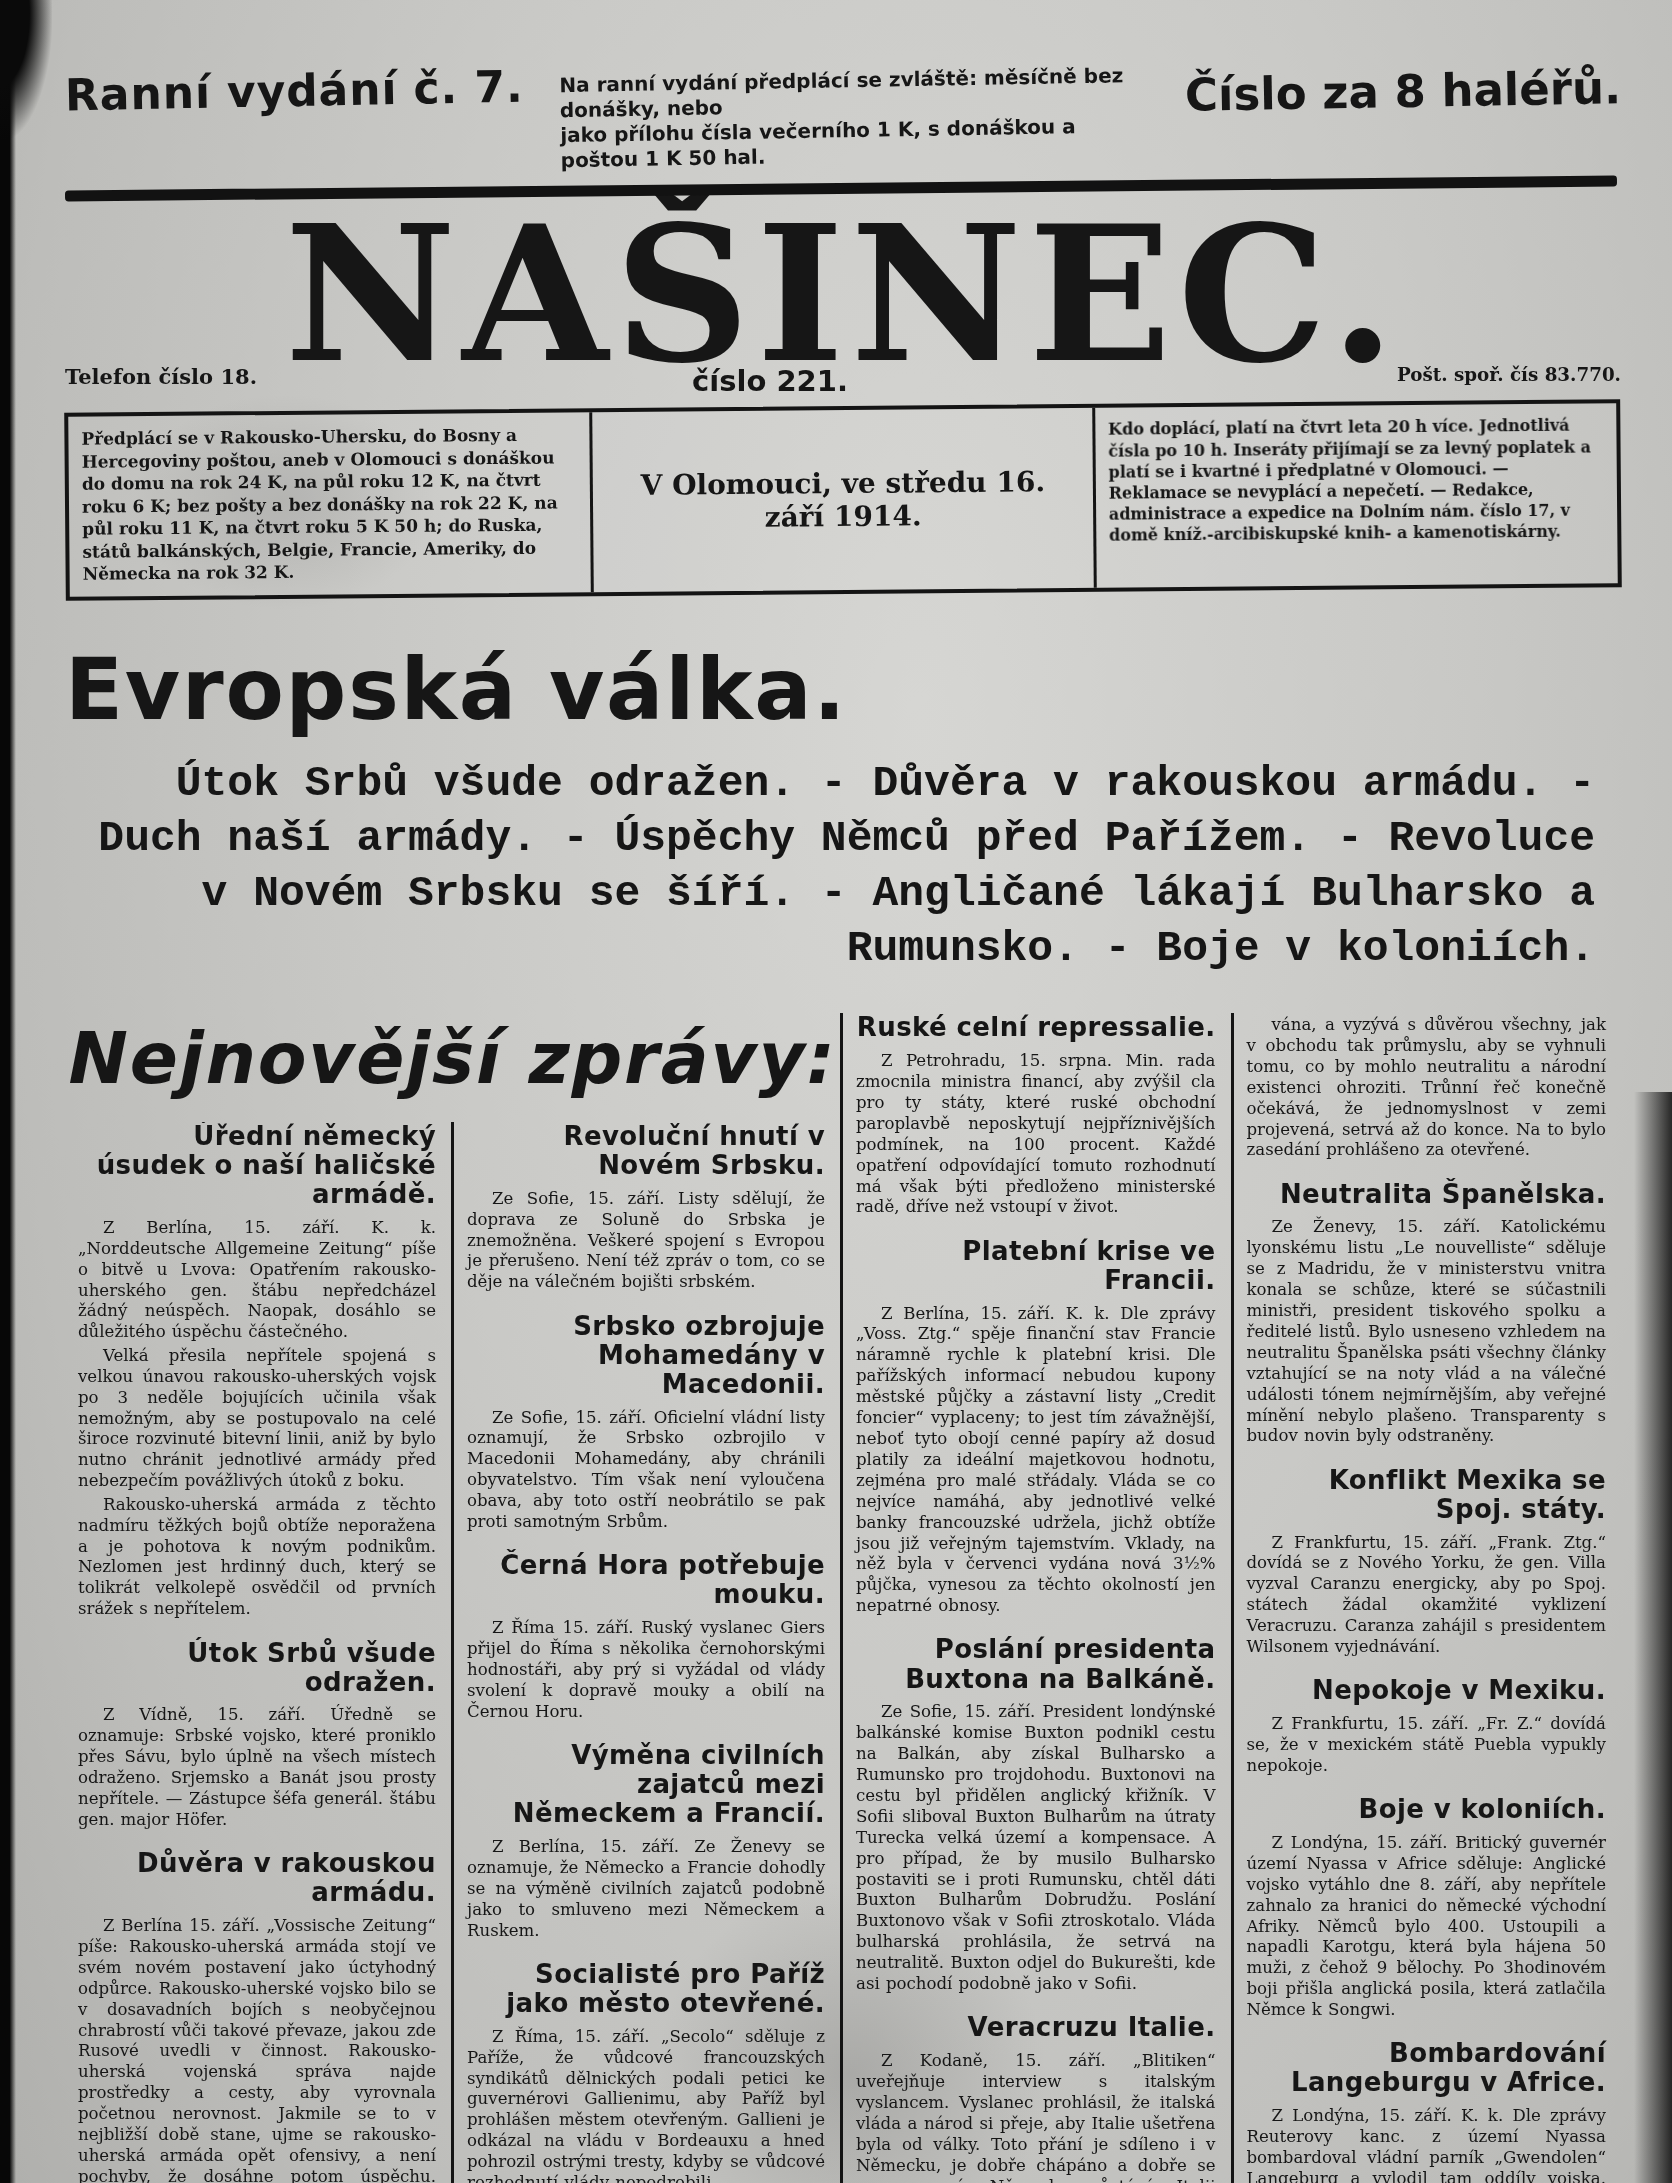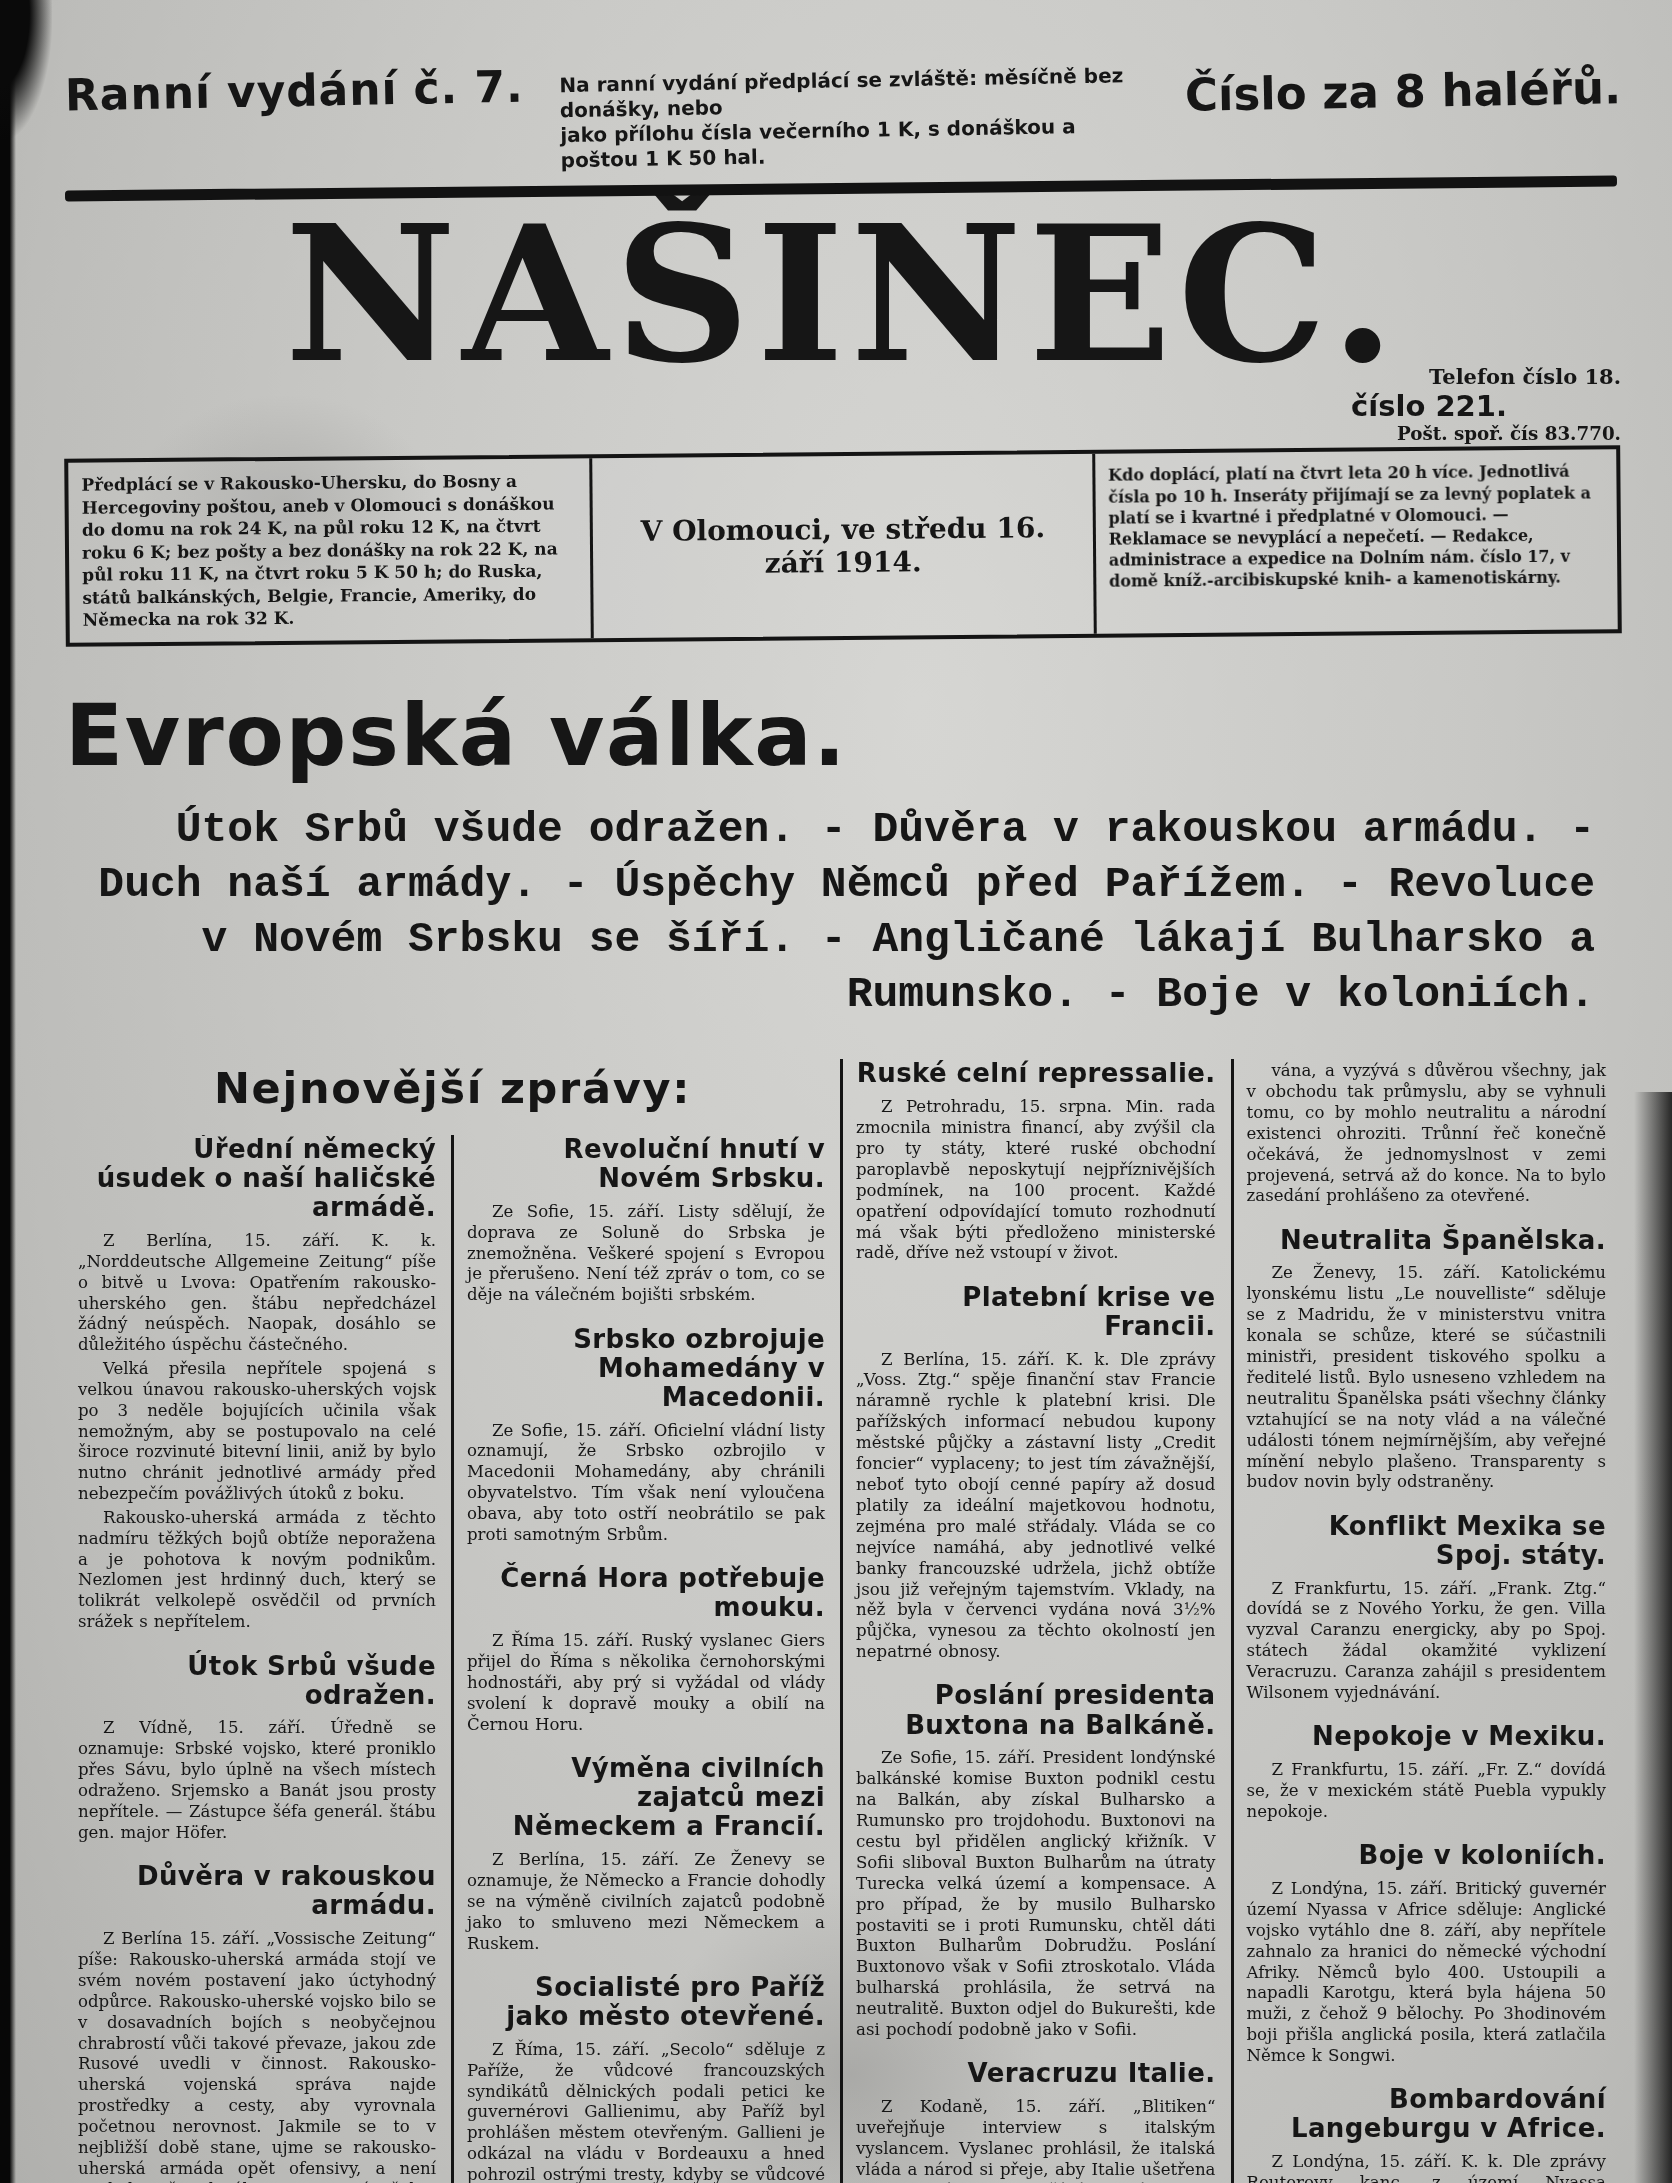--- a/index.html
+++ b/index.html
@@ -25,41 +25,41 @@
   .tb-left{font-family:"DejaVu Sans",sans-serif;font-weight:bold;font-size:44px;letter-spacing:0.9px;transform:rotate(-1.1deg);white-space:nowrap;}
   .tb-mid{font-family:"DejaVu Sans",sans-serif;font-weight:bold;font-size:20px;line-height:1.25;max-width:589px;margin-top:2.6px;transform:rotate(-1deg);}
   .tb-right{font-family:"DejaVu Sans",sans-serif;font-weight:bold;font-size:45px;white-space:nowrap;transform:rotate(-1deg);}
   .toprule{height:10.5px;background:#121212;margin:15.7px 4.4px 0 0;border-radius:3.5px;transform:rotate(-0.55deg);}
 
   
   .masthead{
     font-family:"DejaVu Serif",serif;font-weight:bold;font-size:188px;line-height:1.02;
     text-align:center;letter-spacing:6.1px;margin-top:4.4px;
   }
-  .dateline{display:flex;justify-content:space-between;align-items:flex-end;margin-top:-26px;flex-direction:column;}
+  .dateline{display:flex;justify-content:space-between;margin-top:-26px;}
   .dl-left{font-size:21px;font-weight:bold;}
   .dl-mid{font-family:"DejaVu Sans",sans-serif;font-weight:bold;font-size:29px;margin-right:114px;}
   .dl-right{font-size:18.3px;font-weight:bold;filter:blur(0.4px);}
 
   
   .infobox{display:flex;border:4.4px solid #141414;margin-top:7.9px;transform:rotate(-0.5deg);background:rgba(255,255,255,.04);}
   .ib-cell{padding:11.4px 13px;}
   .ib-left{flex:1.15;font-size:17px;line-height:1.32;font-weight:bold;border-right:3.1px solid #141414;}
   .ib-mid{flex:1.1;display:flex;align-items:center;justify-content:center;font-size:28px;font-weight:bold;border-right:3.1px solid #141414;text-align:center;}
   .ib-right{flex:1.15;font-size:16px;line-height:1.32;font-weight:bold;filter:blur(0.3px);}
 
   
   .headline{font-family:"DejaVu Sans",sans-serif;font-weight:bold;font-size:85px;text-align:left;margin:46px 0 17.5px 0;letter-spacing:1.7px;}
   .subheadline{font-family:Liberation Mono, monospace;font-weight:bold;font-size:43px;line-height:1.28;text-align:right;margin:13px 26px 0 17.5px;}
 
   
   .cols{display:flex;margin-top:37px;height:1589px;overflow:hidden;}
   .col{overflow:hidden;}
   .col-pair{width:50%;border-right:3.5px solid #141414;display:flex;flex-direction:column;}
-  .section-heading{font-family:"DejaVu Sans",sans-serif;font-weight:bold;font-size:43px;text-align:center;letter-spacing:1.7px;margin:3.5px 0 22px 0;}
+  .section-heading{font-family:"DejaVu Sans",sans-serif;font-weight:bold;font-size:71px;text-align:center;letter-spacing:1.7px;margin:3.5px 0 22px 0;font-style:italic;}
   .pair-inner{display:flex;flex:1;min-height:0;}
   .pair-inner .col{width:50%;}
   .pair-inner .col:first-child{border-right:3.1px solid #141414;}
   .col-3{width:25%;border-right:3.5px solid #141414;}
   .col-4{width:25%;}
   .col-inner{padding:0 15px 0 13px;}
 
   .article h3{
     font-family:"DejaVu Sans",sans-serif;font-weight:bold;font-size:26px;line-height:1.12;
     text-align:right;margin:18.3px 0 8.7px 0;letter-spacing:0.4px;

